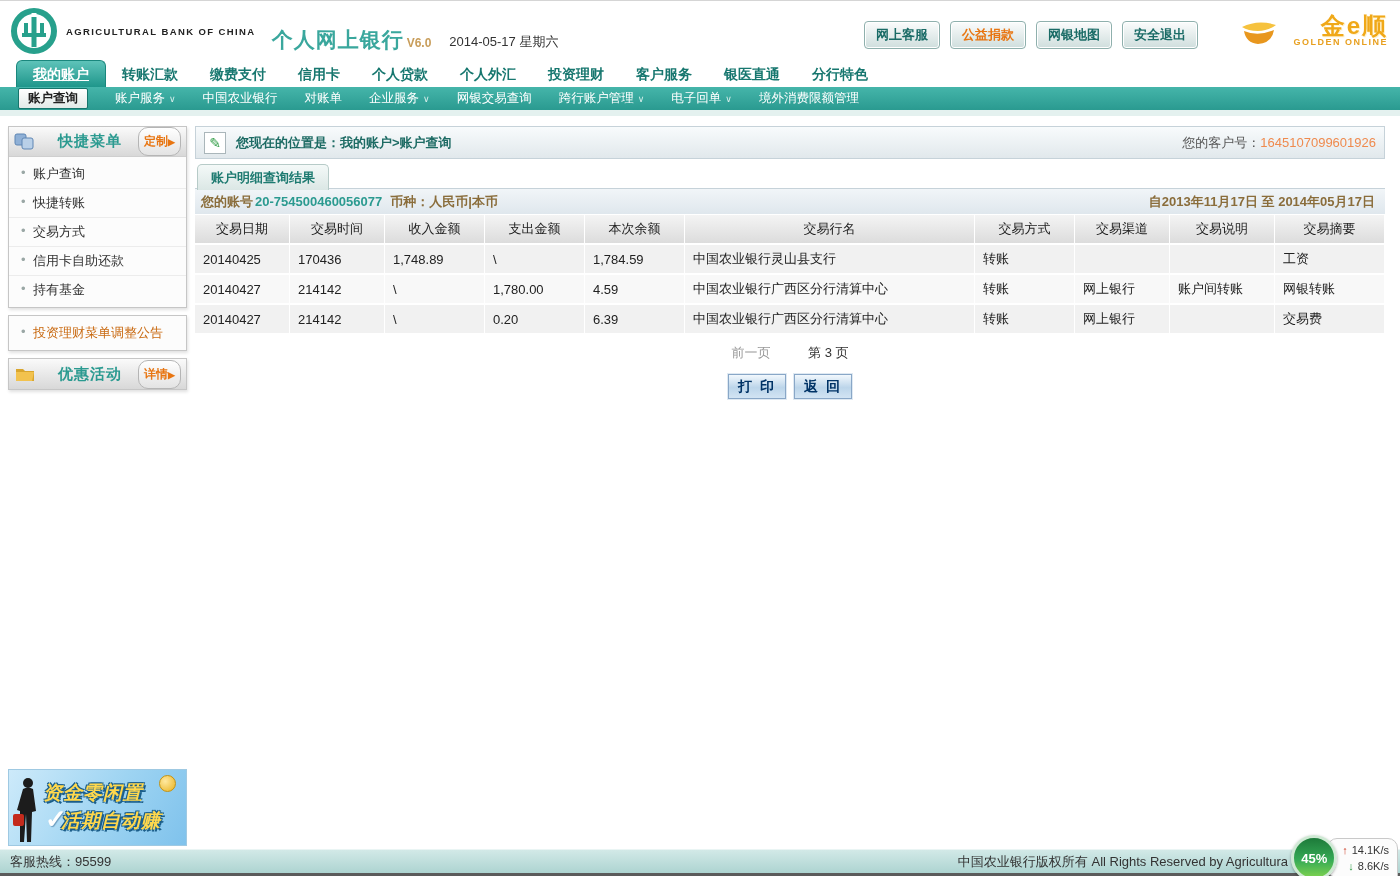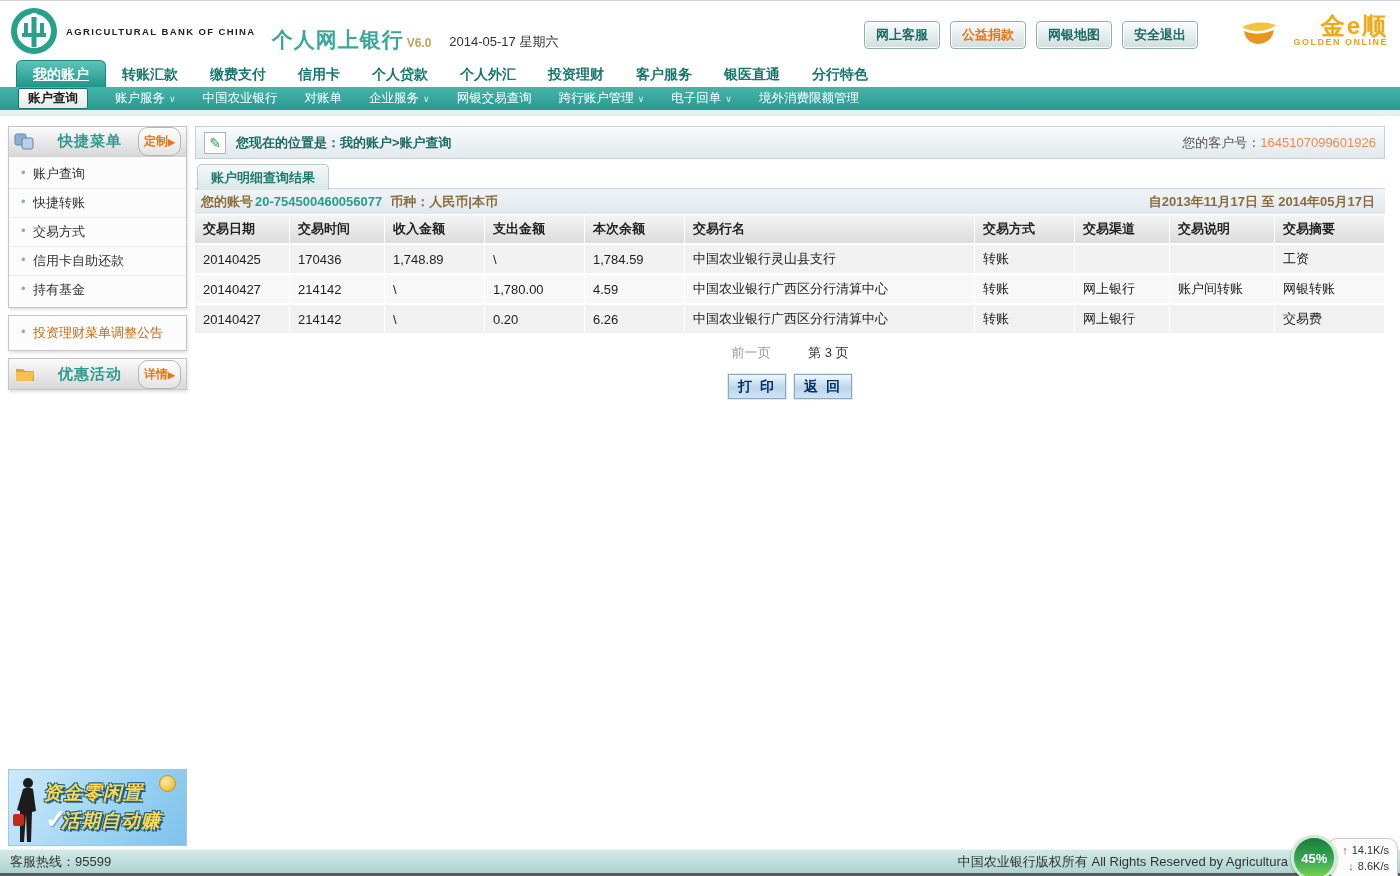--- a/index.html
+++ b/index.html
@@ -69,21 +69,21 @@
   .tab-strip { margin-top:5px; height:24px; }
   .result-tab { display:inline-block; margin-left:2px; padding:4px 13px 3px; background:linear-gradient(#f4f9f8,#dbe7e5); border:1px solid #b7cbc8; border-bottom:none; border-radius:5px 5px 0 0; color:#1d7a70; font-weight:bold; font-size:13px; }
 
   .account-bar { height:26px; background:linear-gradient(#f1f5f8,#dfe7ed); border-top:1px solid #c6d2d9; display:flex; align-items:center; padding:8px 6px; font-size:13px; font-weight:bold; }
   .acct-label,.acct-currency,.date-range { color:#8a6d3b; }
   .acct-no { color:#2b9a90; margin:0 4px 0 2px; }
   .acct-currency { margin-left:4px; }
   .date-range { margin-left:auto; padding-right:4px; }
 
   table.tx { width:100%; border-collapse:separate; border-spacing:0; table-layout:fixed; margin-top:1px; }
-  table.tx th { background:linear-gradient(#f4f4f4,#dcdcdc); font-size:13px; font-weight:bold; color:#222; text-align:left; padding:5px 8px; border-right:1px solid #fff; border-bottom:2px solid #fff; white-space:nowrap; overflow:hidden; }
+  table.tx th { background:linear-gradient(#f4f4f4,#dcdcdc); font-size:13px; font-weight:normal; color:#222; text-align:center; padding:5px 8px; border-right:1px solid #fff; border-bottom:2px solid #fff; white-space:nowrap; overflow:hidden; }
   table.tx td { font-size:13px; color:#222; padding:5px 8px; background:#f1f1f1; border-right:1px solid #fff; border-bottom:2px solid #fff; white-space:nowrap; overflow:hidden; }
   table.tx tr:nth-child(2) td { background:#f8f8f8; }
 
   .pagination { text-align:center; margin-top:9px; font-size:13px; }
   .pg-prev { color:#999; margin-right:34px; cursor:pointer; }
   .pg-cur { color:#333; }
   .btn-row { display:flex; justify-content:center; gap:8px; margin-top:12px; }
   .blue-btn { min-width:58px; height:25px; background:linear-gradient(#f2f8fd,#bcd5ea 55%,#d2e4f3); border:1px solid #89a7c7; box-shadow:0 0 0 1px #dfe9f2; color:#036; font-weight:bold; font-size:14px; cursor:pointer; letter-spacing:2px; }
 
   
@@ -278,21 +278,21 @@
           <td>转账</td>
           <td>网上银行</td>
           <td>账户间转账</td>
           <td>网银转账</td>
         </tr>
         <tr>
           <td>20140427</td>
           <td>214142</td>
           <td>\</td>
           <td>0.20</td>
-          <td>6.26</td>
+          <td>6.39</td>
           <td>中国农业银行广西区分行清算中心</td>
           <td>转账</td>
           <td>网上银行</td>
           <td></td>
           <td>交易费</td>
         </tr>
       </tbody>
   </table>
 
   <div class="pagination">

